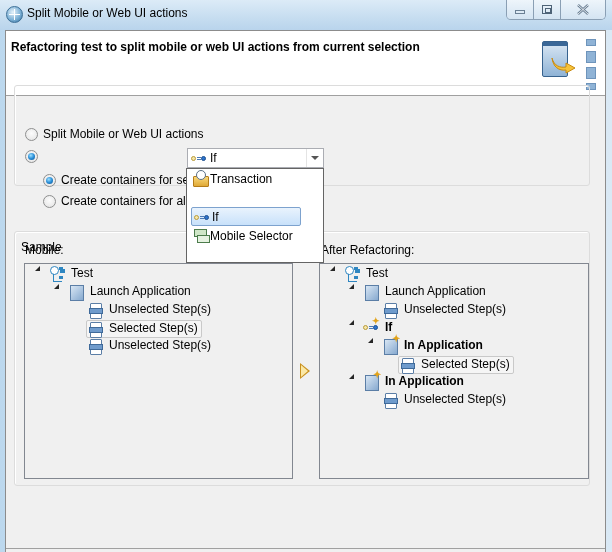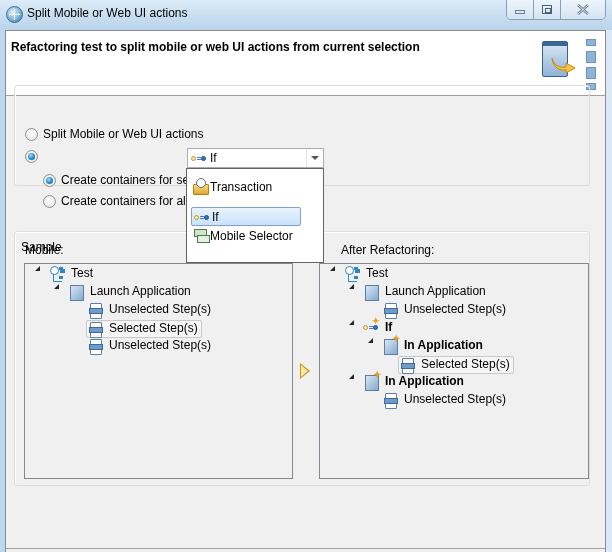--- a/index.html
+++ b/index.html
@@ -283,21 +283,21 @@
   <span>Create containers for sel</span>
 </div>
 <div class="radio-row" style="left:43px;top:194px;">
   <span class="radio"></span>
   <span>Create containers for all</span>
 </div>
 
 <div class="sample-group" style="top:231px;height:255px;"></div>
 <span class="sample-legend" style="top:240px;">Sample</span>
 <span class="label" style="left:25px;top:243px;">Mobile:</span>
-<span class="label" style="left:321px;top:243px;margin-left:20px;">After Refactoring:</span>
+<span class="label" style="left:321px;top:243px;">After Refactoring:</span>
 
 <div class="tree-box" style="left:24px;top:263px;width:269px;height:216px;">
   <div class="tree-row" style="left:10px;top:2px;">
     <span class="expander"></span>
     <span class="ico ico-test">
         <span class="sq1"></span>
         <span class="sq2"></span>
       </span>
     <span>Test</span>
   </div>
@@ -366,21 +366,21 @@
     <span class="ico ico-app star"></span>
     <span>In Application</span>
   </div>
   <div class="tree-row" style="left:62px;top:128px;">
     <span class="ico ico-step"></span>
     <span>Unselected Step(s)</span>
   </div>
 </div>
 
 <div class="popup">
-  <div class="popup-item" style="top:8px;">
+  <div class="popup-item" style="top:0;">
     <span class="mico mico-trans"></span>
     <span class="txt">Transaction</span>
   </div>
   <div class="popup-item highlight" style="top:38px;left:4px;width:110px;">
     <span class="if-icon" style="left:2px;top:6px;">
         <span class="d1"></span>
         <span class="eq"></span>
         <span class="d2"></span>
       </span>
     <span class="txt">If</span>

